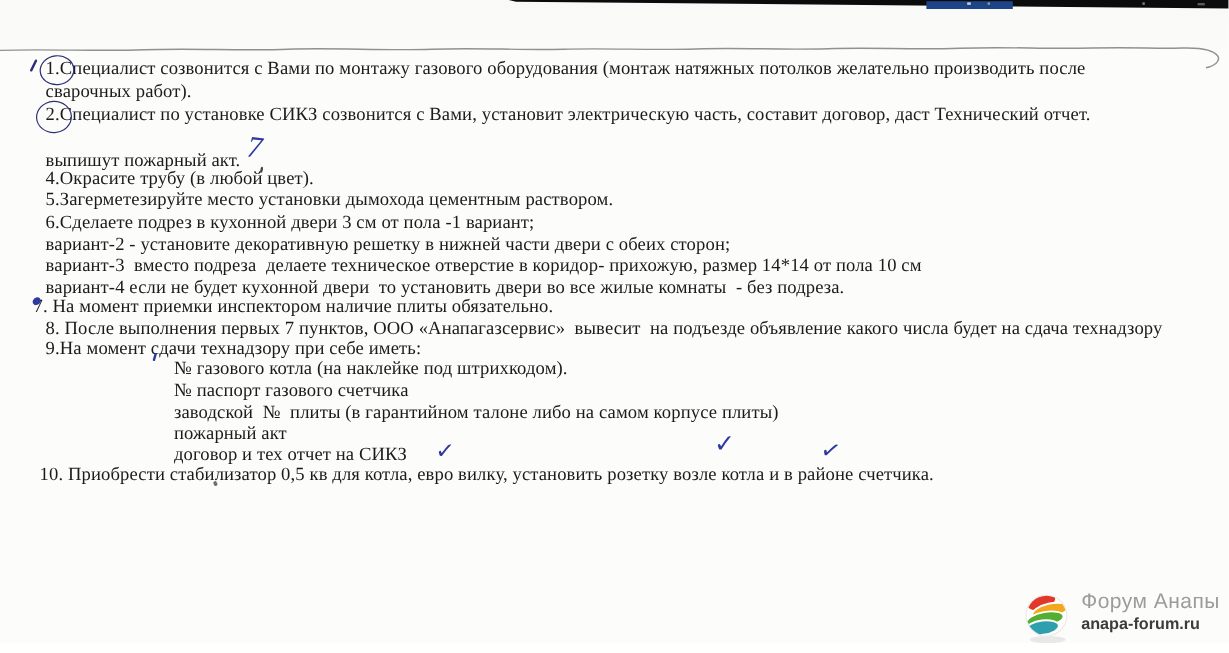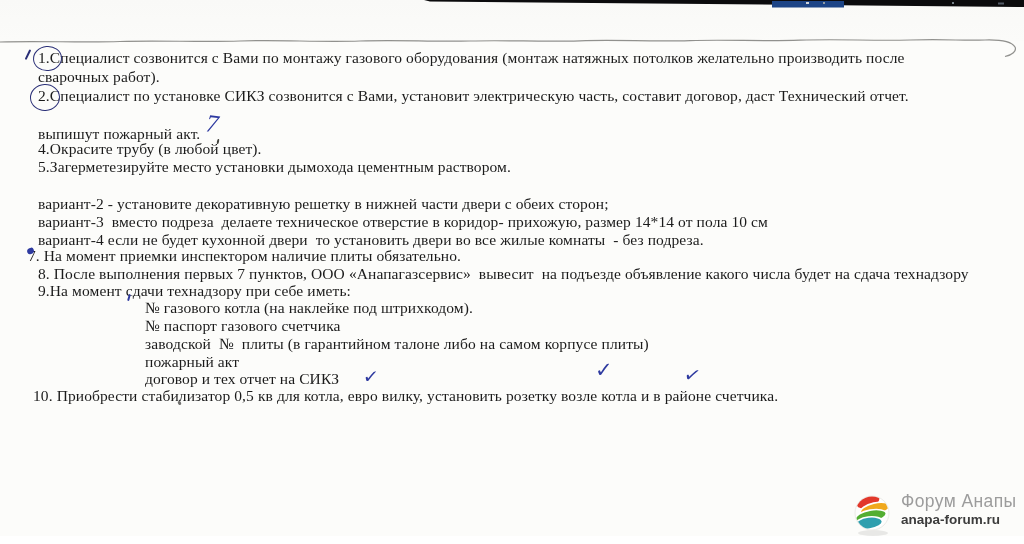--- a/index.html
+++ b/index.html
@@ -78,20 +78,21 @@
     <rect x="952" y="2" width="2" height="2" fill="#77828a"></rect>
     <rect x="998" y="2.5" width="6" height="2" fill="#525a66"></rect>
   </svg>
 
   <div class="line" style="top:48px;left:38px">1.Специалист созвонится с Вами по монтажу газового оборудования (монтаж натяжных потолков желательно производить после</div>
   <div class="line" style="top:67px;left:38px">сварочных работ).</div>
   <div class="line" style="top:86px;left:38px">2.Специалист по установке СИКЗ созвонится с Вами, установит электрическую часть, составит договор, даст Технический отчет.</div>
   <div class="line" style="top:124px;left:38px">выпишут пожарный акт.</div>
   <div class="line" style="top:139px;left:38px">4.Окрасите трубу (в любой цвет).</div>
   <div class="line" style="top:157px;left:38px">5.Загерметезируйте место установки дымохода цементным раствором.</div>
+  <div class="line" style="top:176px;left:38px">6.Сделаете подрез в кухонной двери 3 см от пола -1 вариант;</div>
   <div class="line" style="top:194px;left:38px">вариант-2 - установите декоративную решетку в нижней части двери с обеих сторон;</div>
   <div class="line" style="top:212px;left:38px">вариант-3  вместо подреза  делаете техническое отверстие в коридор- прихожую, размер 14*14 от пола 10 см</div>
   <div class="line" style="top:230px;left:38px">вариант-4 если не будет кухонной двери  то установить двери во все жилые комнаты  - без подреза.</div>
   <div class="line" style="top:246px;left:28px">7. На момент приемки инспектором наличие плиты обязательно.</div>
   <div class="line" style="top:264px;left:38px">8. После выполнения первых 7 пунктов, ООО «Анапагазсервис»  вывесит  на подъезде объявление какого числа будет на сдача технадзору</div>
   <div class="line" style="top:281px;left:38px">9.На момент сдачи технадзору при себе иметь:</div>
   <div class="line" style="top:298px;left:145px">№ газового котла (на наклейке под штрихкодом).</div>
   <div class="line" style="top:316px;left:145px">№ паспорт газового счетчика</div>
   <div class="line" style="top:334px;left:145px">заводской  №  плиты (в гарантийном талоне либо на самом корпусе плиты)</div>
   <div class="line" style="top:352px;left:145px">пожарный акт</div>

